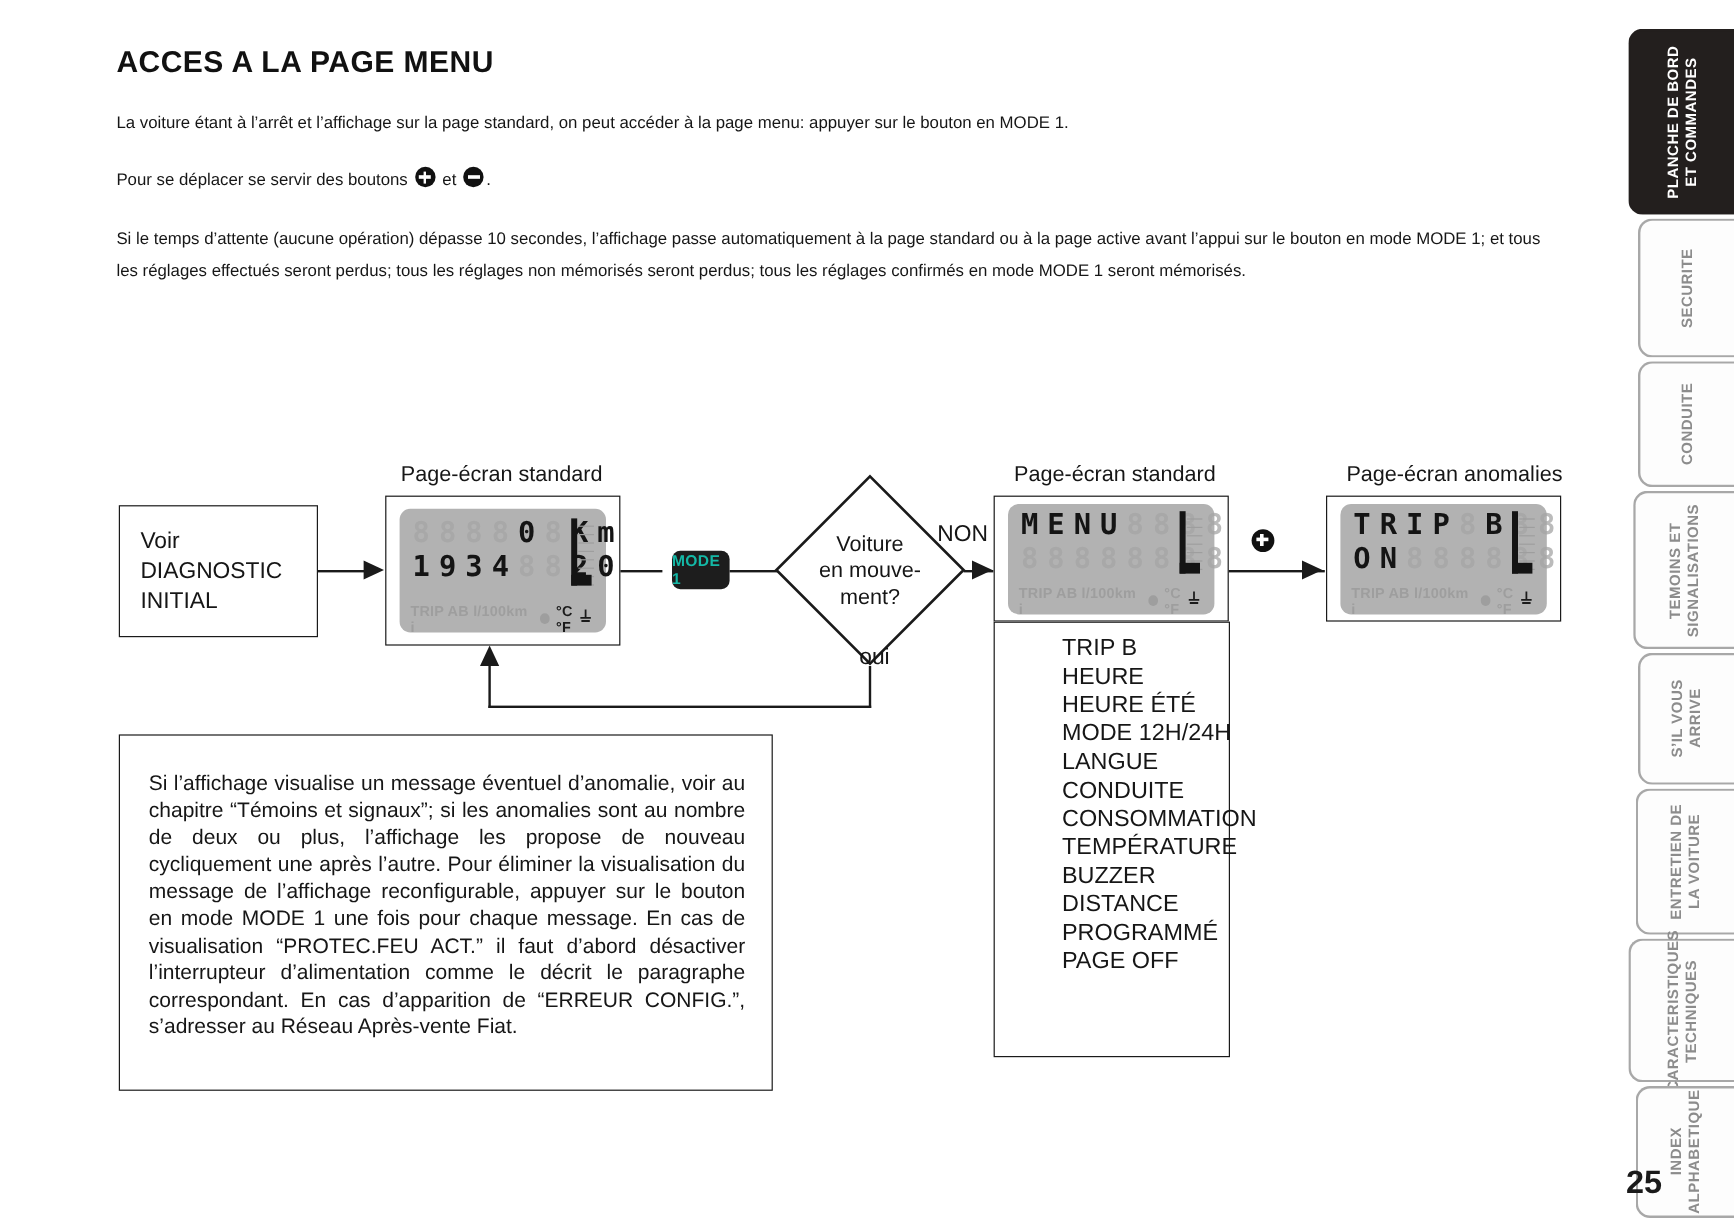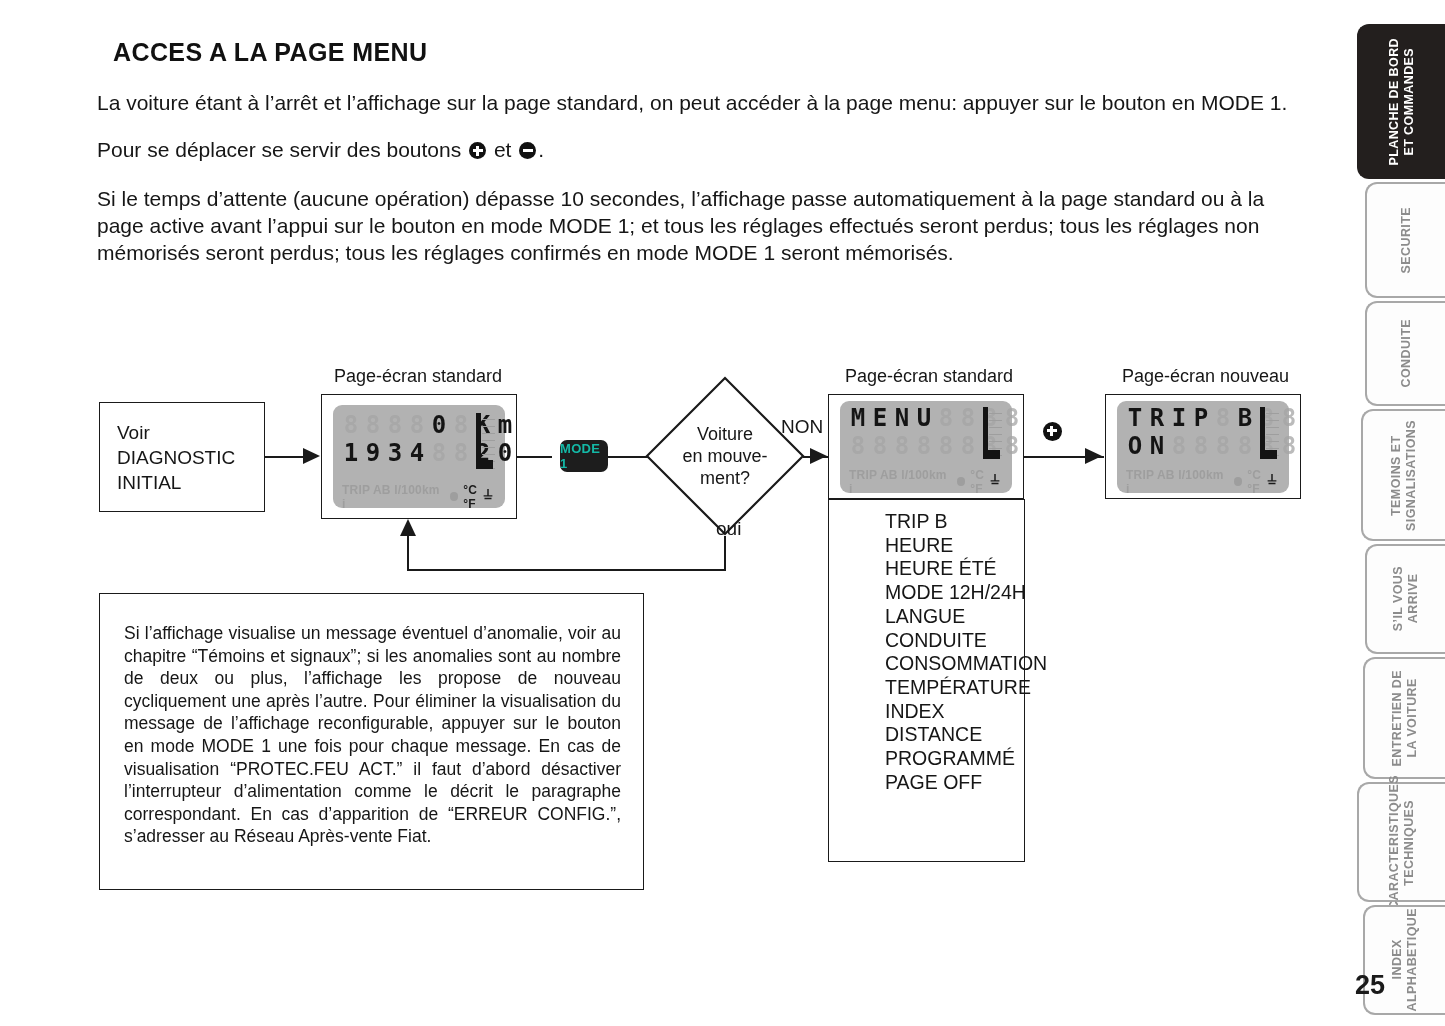--- a/index.html
+++ b/index.html
@@ -10,39 +10,39 @@
     color:#1a1a1a;
     position:relative;
     overflow:hidden;
   }
   .page{position:absolute;left:0;top:0;width:1445px;height:1026px;}
 
   
   .content{position:absolute;left:97px;top:38px;width:1200px;}
   h1.title{
     font-size:25px;font-weight:bold;letter-spacing:.4px;
-    margin:0 0 22px 16px;color:#111;
+    margin:0 0 22px 0;color:#111;
   }
   p.para{
-    font-size:21px;line-height:27px;margin:0 0 20px 0;color:#161616;
+    font-size:14px;line-height:27px;margin:0 0 20px 0;color:#161616;
   }
   p.para.tight{margin-bottom:22px;}
   .glyph{
     display:inline-block;width:17px;height:17px;border-radius:50%;
     background:#111;position:relative;vertical-align:-2px;margin:0 2px;
   }
   .glyph::before{
     content:"";position:absolute;left:3.5px;top:7.4px;width:10px;height:2.6px;background:#fff;
   }
   .glyph.plus::after{
     content:"";position:absolute;left:7.2px;top:3.5px;width:2.6px;height:10px;background:#fff;
   }
 
   
-  .diagram{position:absolute;left:0;top:356px;width:1320px;height:560px;}
+  .diagram{position:absolute;left:0;top:375px;width:1320px;height:560px;}
 
   .cap{
     position:absolute;font-size:18px;color:#161616;white-space:nowrap;
   }
 
   .box{
     position:absolute;border:1.6px solid #1a1a1a;background:#fff;box-sizing:border-box;
   }
 
   
@@ -195,21 +195,21 @@
       <span class="glyph"></span><span>.</span>
     </p>
 
     <p class="para">Si le temps d’attente (aucune opération) dépasse 10 secondes, l’affichage passe automatiquement à la page standard ou à la page active avant l’appui sur le bouton en mode MODE 1; et tous les réglages effectués seront perdus; tous les réglages non mémorisés seront perdus; tous les réglages confirmés en mode MODE 1 seront mémorisés.</p>
   </div>
 
   <div class="diagram">
 
     <div class="cap" style="left:334px;top:10px;">Page-écran standard</div>
     <div class="cap" style="left:845px;top:10px;">Page-écran standard</div>
-    <div class="cap" style="left:1122px;top:10px;">Page-écran nouveau</div>
+    <div class="cap" style="left:1122px;top:10px;">Page-écran anomalies</div>
 
     <div class="box voir-box">
       <div class="t">
         <div>Voir</div>
         <div>DIAGNOSTIC</div>
         <div>INITIAL</div>
       </div>
     </div>
 
     <div class="hline" style="left:265px;top:100px;width:40px;"></div>
@@ -344,21 +344,21 @@
     <div class="box menu-box">
       <ul>
         <li>TRIP B</li>
         <li>HEURE</li>
         <li>HEURE ÉTÉ</li>
         <li>MODE 12H/24H</li>
         <li>LANGUE</li>
         <li>CONDUITE</li>
         <li>CONSOMMATION</li>
         <li>TEMPÉRATURE</li>
-        <li>INDEX</li>
+        <li>BUZZER</li>
         <li>DISTANCE</li>
         <li>PROGRAMMÉ</li>
         <li>PAGE OFF</li>
       </ul>
     </div>
 
     <span class="glyph plus" style="position:absolute;left:1041px;top:66px;width:19px;height:19px;"></span>
     <div class="hline" style="left:1024px;top:100px;width:80px;"></div>
     <div class="arrowhead" style="left:1085px;top:92px;"></div>
 

